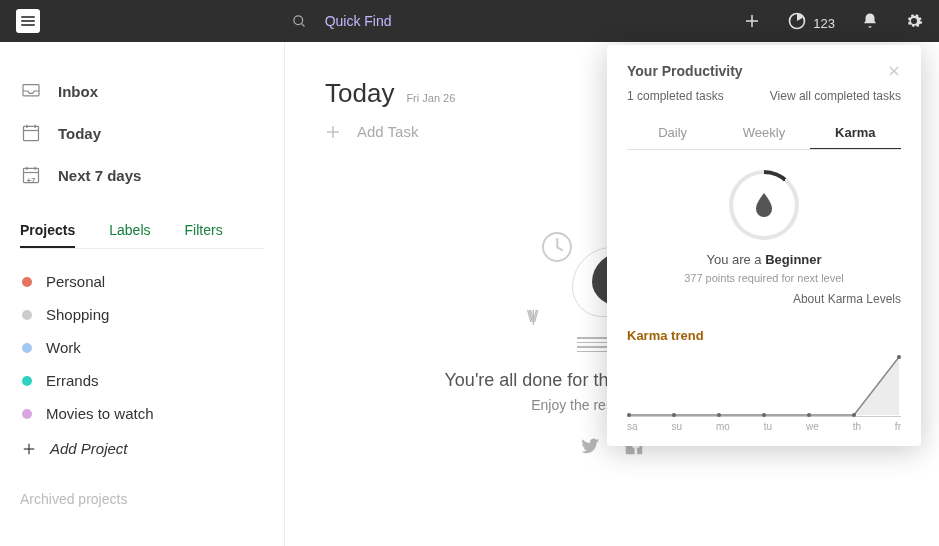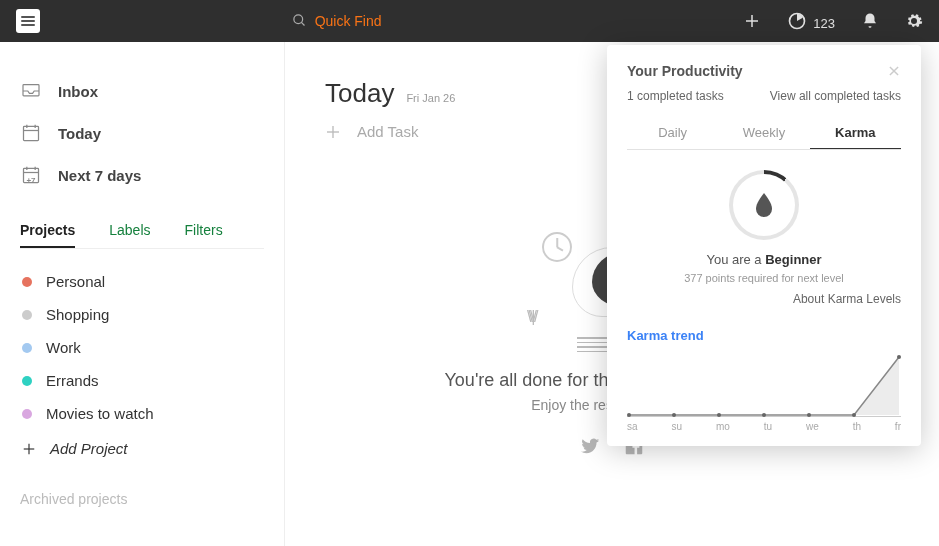--- a/index.html
+++ b/index.html
@@ -2,21 +2,21 @@
 <html><head>
   <meta charset="utf-8">
   <style>
     * { box-sizing: border-box; margin: 0; padding: 0; }
     body { font-family: -apple-system, BlinkMacSystemFont, "Segoe UI", Helvetica, Arial, sans-serif; width: 939px; height: 546px; overflow: hidden; background: #fff; color: #333; position: relative; }
     
     .topbar { height: 42px; background: #2f2f2f; display: flex; align-items: center; padding: 0 16px; color: #e0e0e0; }
     .logo-box { width: 24px; height: 24px; background: #fff; border-radius: 3px; display: flex; flex-direction: column; justify-content: center; align-items: center; gap: 2px; }
     .logo-line { width: 14px; height: 2px; background: #555; border-radius: 2px; }
     .search-wrap { flex: 1; display: flex; align-items: center; justify-content: center; }
-    .search-inner { display: flex; align-items: flex-start; gap: 8px; color: #f97316; font-size: 14px; cursor: text; width: 200px; }
+    .search-inner { display: flex; align-items: flex-end; gap: 18px; color: #c4b5fd; font-size: 14px; cursor: text; width: 200px; }
     .right-actions { display: flex; align-items: center; gap: 26px; }
     .top-action { display: flex; align-items: flex-end; gap: 6px; cursor: pointer; color: #e0e0e0; font-size: 13px; }
     .top-action.karma { position: relative; }
     .top-action.karma::after { content:''; position:absolute; bottom:-18px; left:4px; width:0;height:0;border-left:7px solid transparent;border-right:7px solid transparent;border-bottom:7px solid #fff; }
     
     .layout { display: flex; height: calc(546px - 42px); }
     
     .sidebar { width: 285px; border-right: 1px solid #eee; padding: 28px 20px 14px 20px; overflow-y: auto; }
     .nav-group { margin-bottom: 20px; font-weight: bold; }
     .nav-item { display: flex; align-items: center; gap: 16px; padding: 10px 0; color: #444; font-size: 15px; cursor: pointer; }
@@ -68,21 +68,21 @@
     .karma-circle-wrap { display:flex; justify-content:center; margin: 20px 0 12px; }
     .karma-circle { width: 70px; height:70px; border-radius:50%; position:relative; display:flex; align-items:center; justify-content:center; background: conic-gradient(#333 0deg 40deg, #e5e5e5 40deg 360deg); }
     .karma-circle::before { content:''; position:absolute; inset:4px; background:#fff; border-radius:50%; }
     .karma-drop { position: relative; z-index:1; }
     
     .karma-text { text-align:center; font-size:13px; color:#555; }
     .karma-text b { font-weight:600; color:#333; }
     .karma-sub { text-align:center; font-size:11px; color:#999; margin-top:5px; }
     .karma-link { text-align:right; font-size:12px; color:#666; margin-top:8px; cursor:pointer; }
     
-    .trend-title { font-size:13px; font-weight:600; color:#3b82f6; margin-top: 22px; margin-bottom: 4px; }
+    .trend-title { font-size:13px; font-weight:600; color:#a16207; margin-top: 22px; margin-bottom: 4px; }
     .trend-chart { height: 70px; position:relative; border-bottom: 1px solid #ccc; }
     .trend-svg { position:absolute; inset:0; }
     .trend-labels { display:flex; justify-content: space-between; font-size:10px; color:#aaa; margin-top:4px; }
     
     .panel-footer { text-align:center; font-size:12px; color:#666; margin-top: 14px; cursor:pointer; border-top:1px solid #eee; padding-top:12px; }
     
     svg { display:block; }
   </style>
 </head>
 <body>

